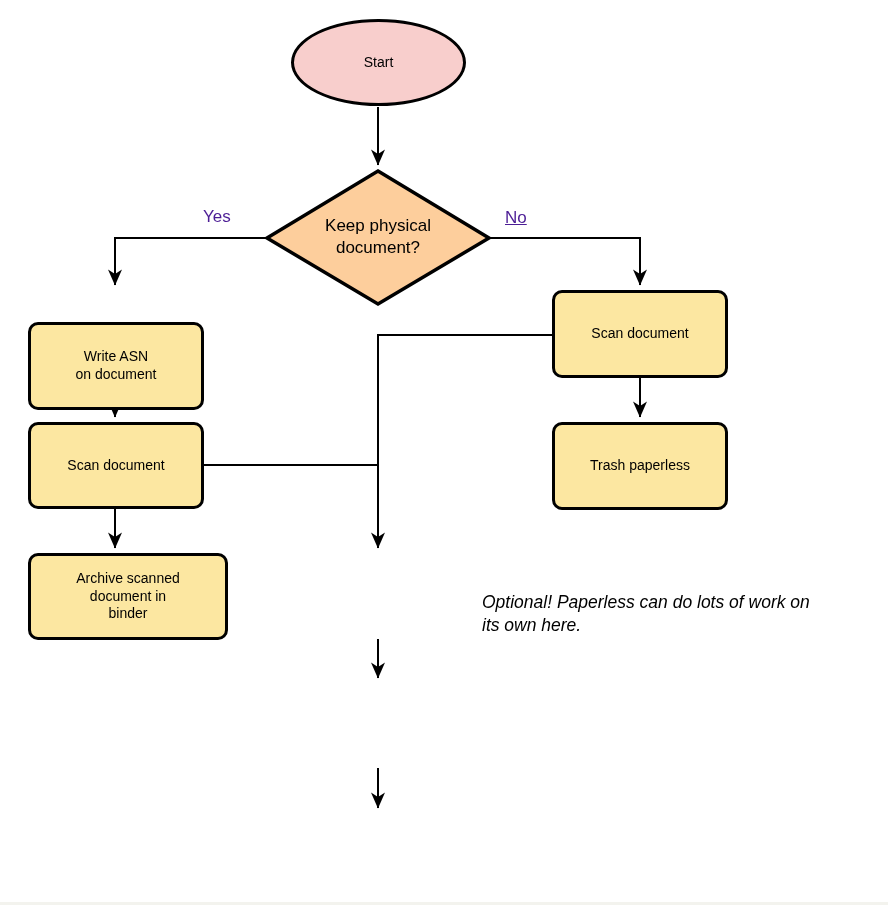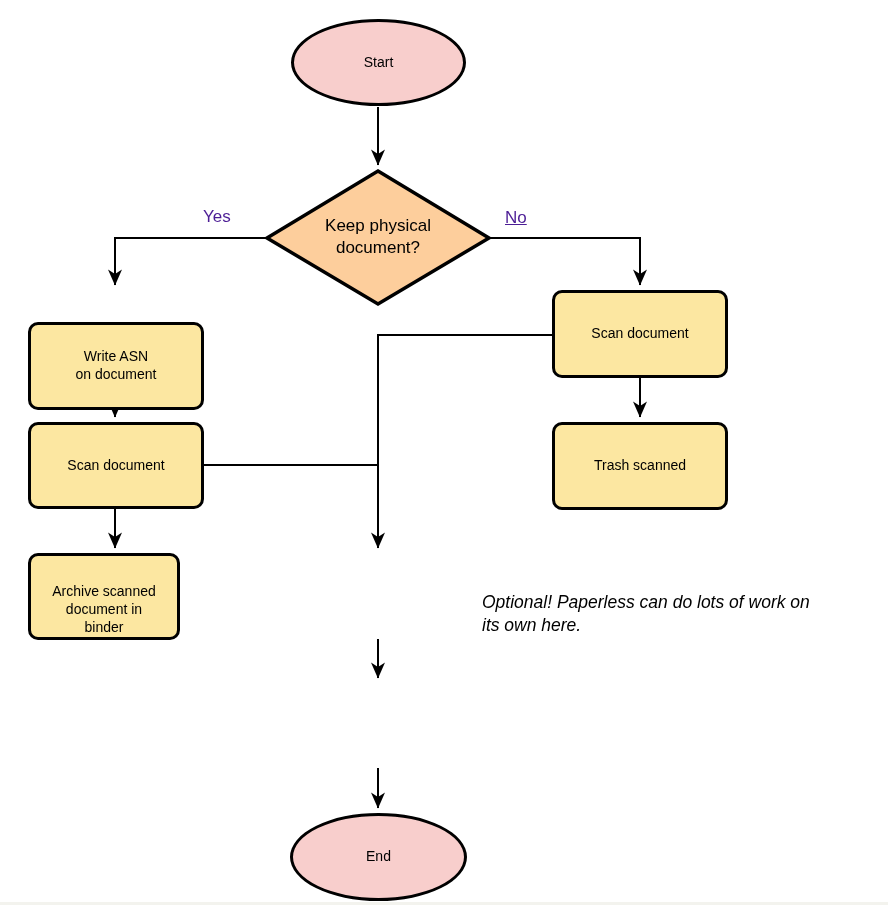--- a/index.html
+++ b/index.html
@@ -44,21 +44,21 @@
     border-radius: 10px;
   }
   .terminator {
     border: 3px solid #000000;
     border-radius: 50%;
   }
   
   .n-start   { left: 291px; top:  19px; width: 175px; height: 87px; }
   .n-write   { left:  28px; top: 290px; width: 176px; height: 88px; margin-top: 32px; }
   .n-scan-l  { left:  28px; top: 422px; width: 176px; height: 87px; }
-  .n-archive { left:  28px; top: 553px; width: 152px; height: 87px; align-items: flex-end; }
+  .n-archive { left:  28px; top: 553px; width: 200px; height: 87px; }
   .n-scan-r  { left: 552px; top: 290px; width: 176px; height: 88px; }
   .n-trash   { left: 552px; top: 422px; width: 176px; height: 88px; }
   .n-tag     { left: 290px; top: 553px; width: 178px; height: 86px; }
   .n-remove  { left: 290px; top: 683px; width: 177px; height: 85px; }
   .n-end     { left: 290px; top: 813px; width: 177px; height: 88px; }
   .diamond-label {
     position: absolute;
     left: 280px; top: 204px;
     width: 196px; height: 66px;
     display: flex; align-items: center; justify-content: center;
@@ -141,26 +141,23 @@
     <span class="label">Archive scanned
 document in
 binder</span>
   </div>
 
   <div class="node process n-scan-r" style="background-color: rgb(252, 231, 161);">
     <span class="label">Scan document</span>
   </div>
 
   <div class="node process n-trash" style="background-color: rgb(252, 231, 161);">
-    <span class="label">Trash scanned</span>
+    <span class="label">Trash paperless</span>
   </div>
 
 
   <div class="annotation">Optional! Paperless can do lots of work on
 its own here.</div>
 
 
-  <div class="node terminator n-end" style="background-color: rgb(248, 206, 204);">
-    <span class="label">End</span>
-  </div>
 
   <div class="page-edge"></div>
 </div>
 
 </body></html>

